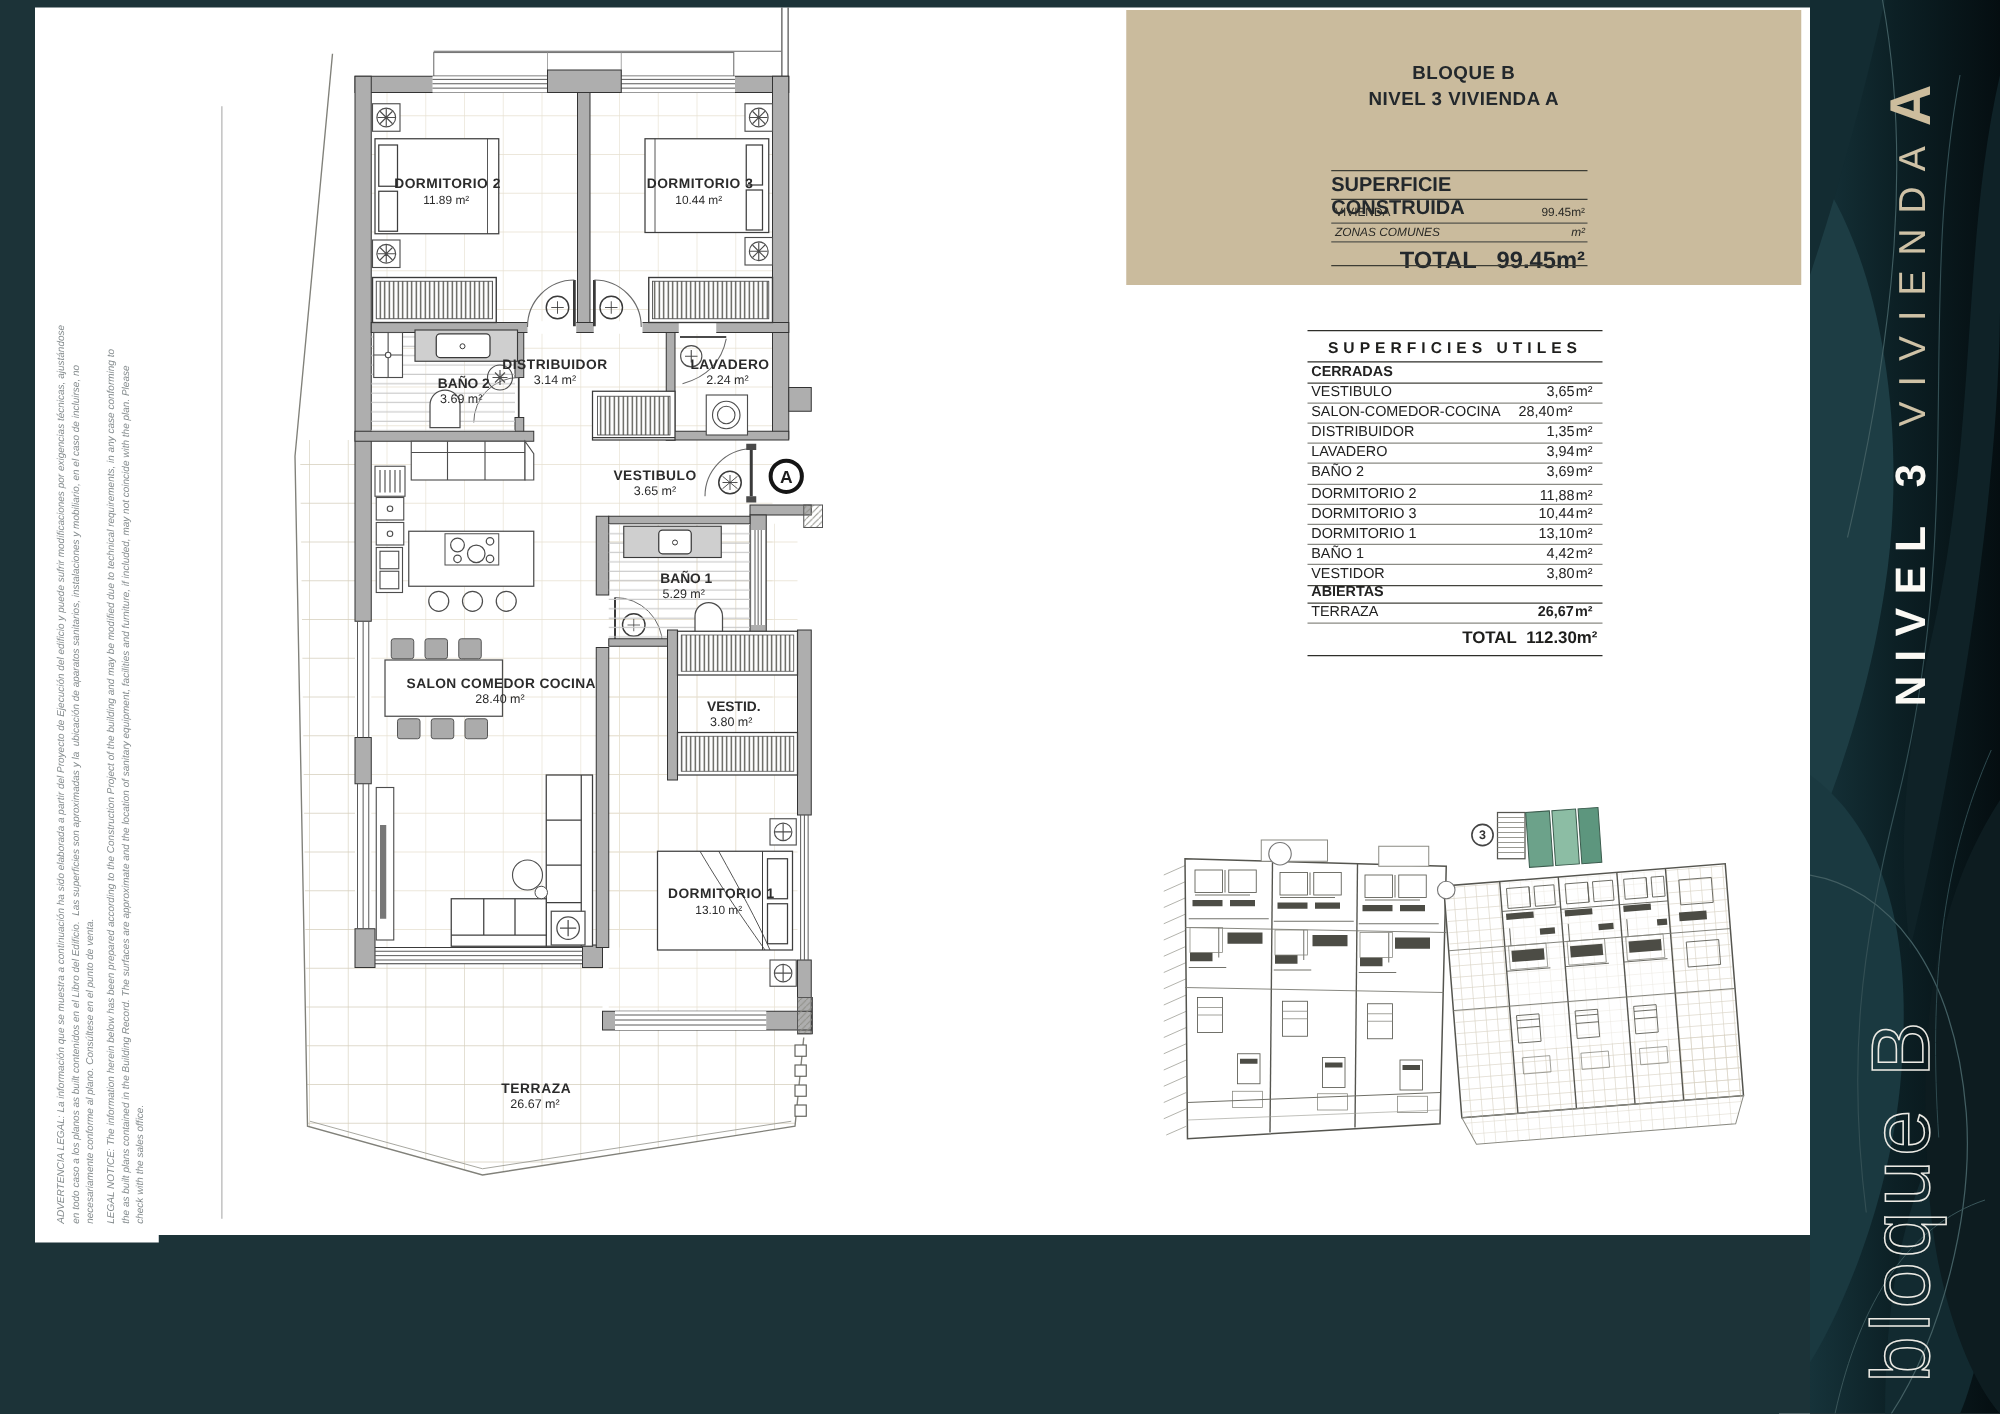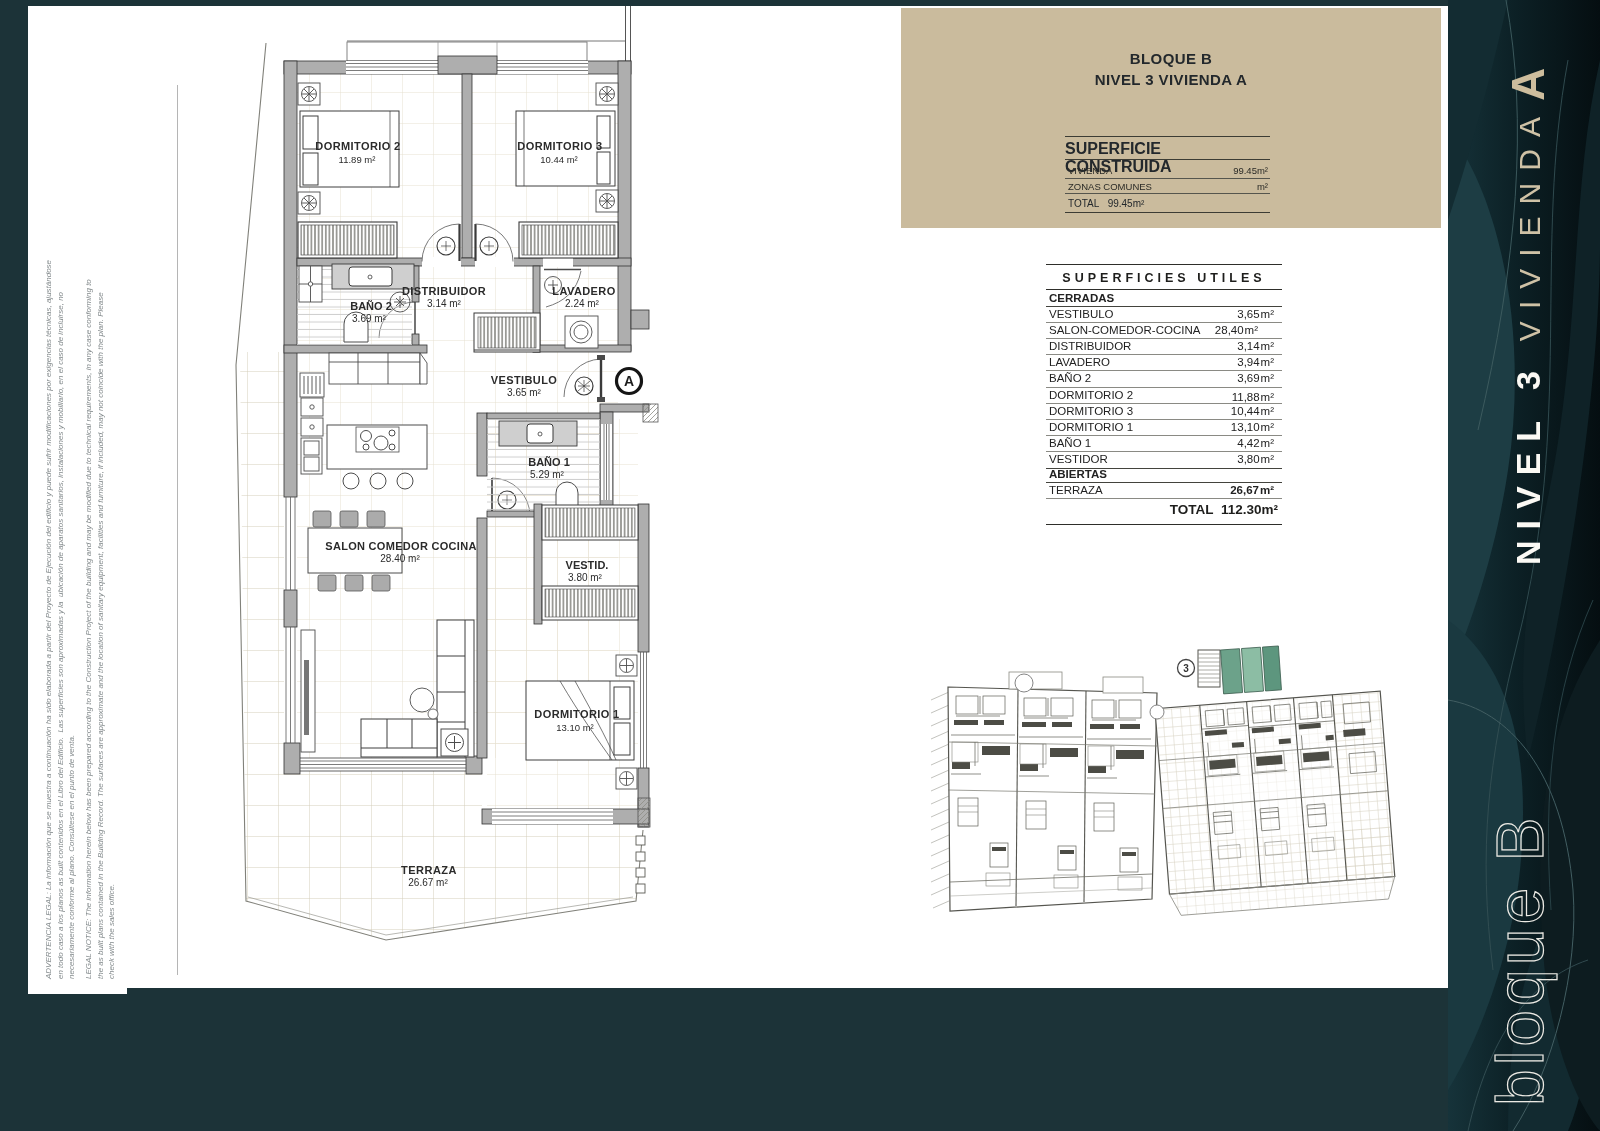--- a/index.html
+++ b/index.html
@@ -575,23 +575,23 @@
 
 <div class="abs" style="left:901px;top:8px;width:540px;height:220px;background:#cabb9d;"></div>
 
 <div class="abs" style="left:901px;top:48px;width:540px;text-align:center;color:#23282c;font-weight:bold;font-size:15px;letter-spacing:.4px;line-height:21px;">BLOQUE B<br>NIVEL 3 VIVIENDA A</div>
 
 <div class="abs" style="left:1065px;top:136px;width:205px;border-top:1.4px solid #3c3c34;"></div>
 <div class="abs" style="left:1065px;top:140px;width:205px;font-weight:bold;font-size:16px;color:#23282c;">SUPERFICIE CONSTRUIDA</div>
 <div class="abs" style="left:1065px;top:159px;width:205px;border-top:1.2px solid #3c3c34;"></div>
 <div class="abs" style="left:1068px;top:165px;width:200px;font-size:9.5px;color:#2a2a26;">VIVIENDA<span style="float:right">99.45m²</span></div>
 <div class="abs" style="left:1065px;top:178px;width:205px;border-top:1px solid #55554d;"></div>
-<div class="abs" style="left:1068px;top:181px;width:200px;font-size:9.5px;color:#2a2a26;">ZONAS COMUNES<span style="float:right">m²</span></div>
+<div class="abs" style="left:1068px;top:181px;width:200px;font-size:9.5px;color:#2a2a26;font-style:italic;">ZONAS COMUNES<span style="float:right">m²</span></div>
 <div class="abs" style="left:1065px;top:193px;width:205px;border-top:1px solid #55554d;"></div>
-<div class="abs" style="left:1068px;top:198px;width:200px;font-size:10px;font-weight:normal;color:#23282c;">TOTAL&nbsp;&nbsp;&nbsp;99.45m²</div>
+<div class="abs" style="left:1068px;top:198px;width:200px;font-size:19px;font-weight:bold;color:#23282c;text-align:right;">TOTAL&nbsp;&nbsp;&nbsp;99.45m²</div>
 <div class="abs" style="left:1065px;top:212px;width:205px;border-top:1.2px solid #3c3c34;"></div>
 
 <div class="abs" style="left:1046px;top:264px;width:236px;border-top:1.4px solid #2e2e2a;"></div>
 <div class="abs" style="left:1046px;top:271px;width:236px;text-align:center;font-weight:bold;font-size:12.5px;letter-spacing:4px;color:#1e1e1c;">SUPERFICIES&nbsp;UTILES</div>
 <div class="abs" style="left:1046px;top:289px;width:236px;border-top:1.3px solid #2e2e2a;"></div>
 <div class="abs" style="left:1046px;top:291.5px;width:236px;height:14px;font-size:11.5px;color:#222;font-weight:bold;">
     <span style="position:absolute;left:3px;bottom:2px;">CERRADAS</span>
   </div>
 <div class="abs" style="left:1046px;top:305.5px;width:236px;border-top:1px solid #43433d;"></div>
 <div class="abs" style="left:1046px;top:305.5px;width:236px;height:16.2px;font-size:11.5px;color:#222;">
@@ -599,21 +599,21 @@
     <span style="position:absolute;right:8px;bottom:2px;">3,65 m²</span>
   </div>
 <div class="abs" style="left:1046px;top:321.7px;width:236px;border-top:1px solid #8a8a84;"></div>
 <div class="abs" style="left:1046px;top:321.7px;width:236px;height:16.2px;font-size:11.5px;color:#222;">
     <span style="position:absolute;left:3px;bottom:2px;">SALON-COMEDOR-COCINA</span>
     <span style="position:absolute;right:24px;bottom:2px;">28,40 m²</span>
   </div>
 <div class="abs" style="left:1046px;top:337.9px;width:236px;border-top:1px solid #8a8a84;"></div>
 <div class="abs" style="left:1046px;top:337.9px;width:236px;height:16.2px;font-size:11.5px;color:#222;">
     <span style="position:absolute;left:3px;bottom:2px;">DISTRIBUIDOR</span>
-    <span style="position:absolute;right:8px;bottom:2px;">3,14 m²</span>
+    <span style="position:absolute;right:8px;bottom:2px;">1,35 m²</span>
   </div>
 <div class="abs" style="left:1046px;top:354.09999999999997px;width:236px;border-top:1px solid #8a8a84;"></div>
 <div class="abs" style="left:1046px;top:354.09999999999997px;width:236px;height:16.2px;font-size:11.5px;color:#222;">
     <span style="position:absolute;left:3px;bottom:2px;">LAVADERO</span>
     <span style="position:absolute;right:8px;bottom:2px;">3,94 m²</span>
   </div>
 <div class="abs" style="left:1046px;top:370.29999999999995px;width:236px;border-top:1px solid #8a8a84;"></div>
 <div class="abs" style="left:1046px;top:370.29999999999995px;width:236px;height:16.2px;font-size:11.5px;color:#222;">
     <span style="position:absolute;left:3px;bottom:2px;">BAÑO 2</span>
     <span style="position:absolute;right:8px;bottom:2px;">3,69 m²</span>

